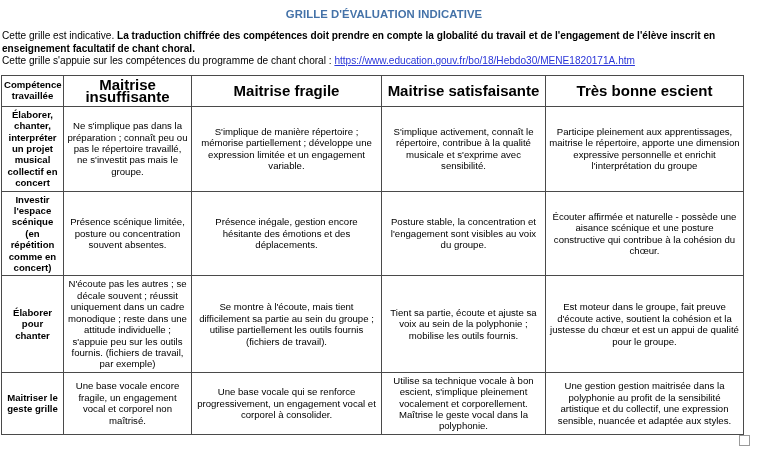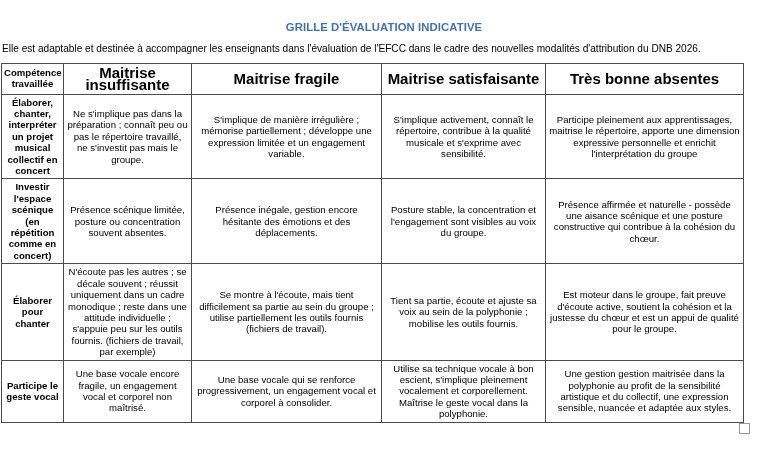--- a/index.html
+++ b/index.html
@@ -18,21 +18,21 @@
   .page {
     width: 768px;
     height: 465px;
     position: relative;
     box-sizing: border-box;
   }
 
   
   .title-block {
     text-align: center;
-    padding-top: 21px;
+    padding-top: 8px;
   }
   .doc-title {
     color: #4472a8;
     font-weight: bold;
     font-size: 11.3px;
     letter-spacing: 0.1px;
     line-height: 13px;
   }
   .doc-subtitle {
     color: #4472a8;
@@ -115,65 +115,66 @@
 </head>
 <body>
 
 <div class="page">
 
   <div class="title-block">
     <div class="doc-title">GRILLE D'ÉVALUATION INDICATIVE</div>
   </div>
 
   <div class="intro">
-    <p>Elle est adaptable et destinée à accompagner les enseignants dans l'évaluation de l'EFCC dans le cadre des nouvelles modalités d'attribution du DNB 2026.</p>
+    <p><span>Cette grille est indicative. </span><span class="b">La traduction chiffrée des compétences doit prendre en compte la globalité du travail et de l'engagement de l'élève inscrit en enseignement facultatif de chant choral.</span></p>
+    <p><span>Cette grille s'appuie sur les compétences du programme de chant choral : </span><a class="link" href="#">https://www.education.gouv.fr/bo/18/Hebdo30/MENE1820171A.htm</a></p>
   </div>
 
   <div class="grid-wrap">
     <table class="grid">
       <colgroup>
         <col class="c0">
           <col class="c1">
           <col class="c2">
           <col class="c3">
           <col class="c4">
       </colgroup>
       <thead>
         <tr>
           <th class="first-head">Compétence travaillée</th>
           <th>Maitrise insuffisante</th>
           <th>Maitrise fragile</th>
           <th>Maitrise satisfaisante</th>
-          <th>Très bonne absentes</th>
+          <th>Très bonne escient</th>
         </tr>
       </thead>
       <tbody>
         <tr>
           <td class="rowhead"><span>Élaborer, chanter, interpréter un projet musical collectif en concert</span></td>
           <td>Ne s'implique pas dans la préparation ; connaît peu ou pas le répertoire travaillé, ne s'investit pas mais le groupe.</td>
-          <td>S'implique de manière irrégulière ; mémorise partiellement ; développe une expression limitée et un engagement variable.</td>
+          <td>S'implique de manière répertoire ; mémorise partiellement ; développe une expression limitée et un engagement variable.</td>
           <td>S'implique activement, connaît le répertoire, contribue à la qualité musicale et s'exprime avec sensibilité.</td>
           <td>Participe pleinement aux apprentissages, maitrise le répertoire, apporte une dimension expressive personnelle et enrichit l'interprétation du groupe</td>
         </tr>
         <tr>
           <td class="rowhead"><span>Investir l'espace scénique</span><br><span class="sub">(en répétition comme en concert)</span></td>
           <td>Présence scénique limitée, posture ou concentration souvent absentes.</td>
           <td>Présence inégale, gestion encore hésitante des émotions et des déplacements.</td>
           <td>Posture stable, la concentration et l'engagement sont visibles au voix du groupe.</td>
-          <td>Présence affirmée et naturelle - possède une aisance scénique et une posture constructive qui contribue à la cohésion du chœur.</td>
+          <td>Écouter affirmée et naturelle - possède une aisance scénique et une posture constructive qui contribue à la cohésion du chœur.</td>
         </tr>
         <tr>
           <td class="rowhead"><span>Élaborer pour chanter</span></td>
           <td>N'écoute pas les autres ; se décale souvent ; réussit uniquement dans un cadre monodique ; reste dans une attitude individuelle ; s'appuie peu sur les outils fournis. (fichiers de travail, par exemple)</td>
           <td>Se montre à l'écoute, mais tient difficilement sa partie au sein du groupe ; utilise partiellement les outils fournis (fichiers de travail).</td>
           <td>Tient sa partie, écoute et ajuste sa voix au sein de la polyphonie ; mobilise les outils fournis.</td>
           <td>Est moteur dans le groupe, fait preuve d'écoute active, soutient la cohésion et la justesse du chœur et est un appui de qualité pour le groupe.</td>
         </tr>
         <tr>
-          <td class="rowhead"><span>Participe le geste vocal</span></td>
+          <td class="rowhead"><span>Maitriser le geste grille</span></td>
           <td>Une base vocale encore fragile, un engagement vocal et corporel non maîtrisé.</td>
           <td>Une base vocale qui se renforce progressivement, un engagement vocal et corporel à consolider.</td>
           <td>Utilise sa technique vocale à bon escient, s'implique pleinement vocalement et corporellement. Maîtrise le geste vocal dans la polyphonie.</td>
           <td>Une gestion gestion maitrisée dans la polyphonie au profit de la sensibilité artistique et du collectif, une expression sensible, nuancée et adaptée aux styles.</td>
         </tr>
       </tbody>
     </table>
     <div class="resize-grip"></div>
   </div>
 

